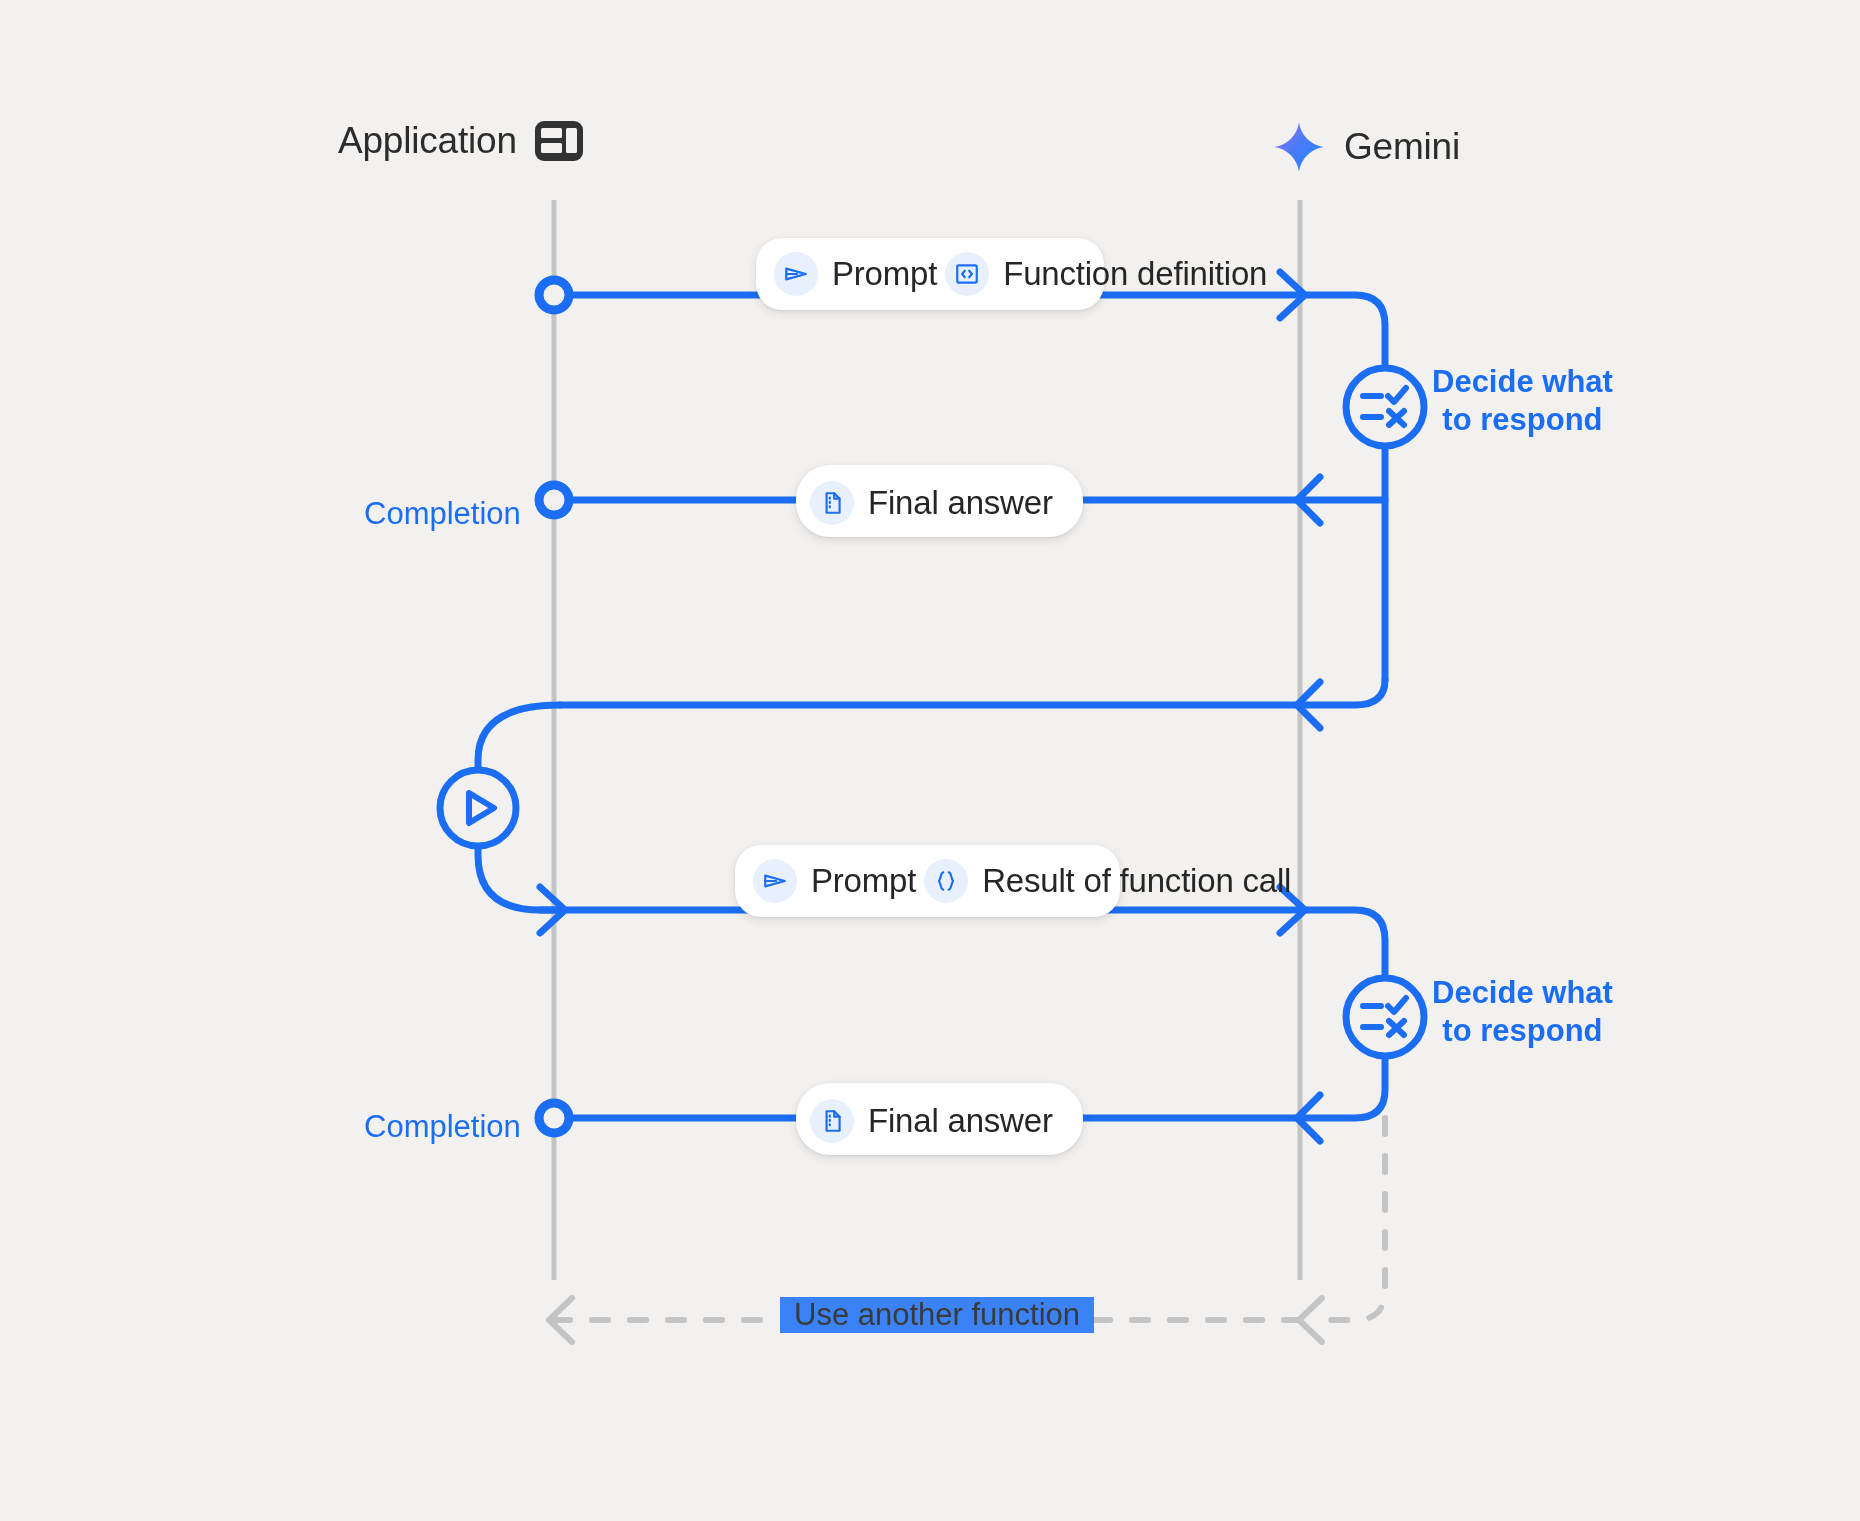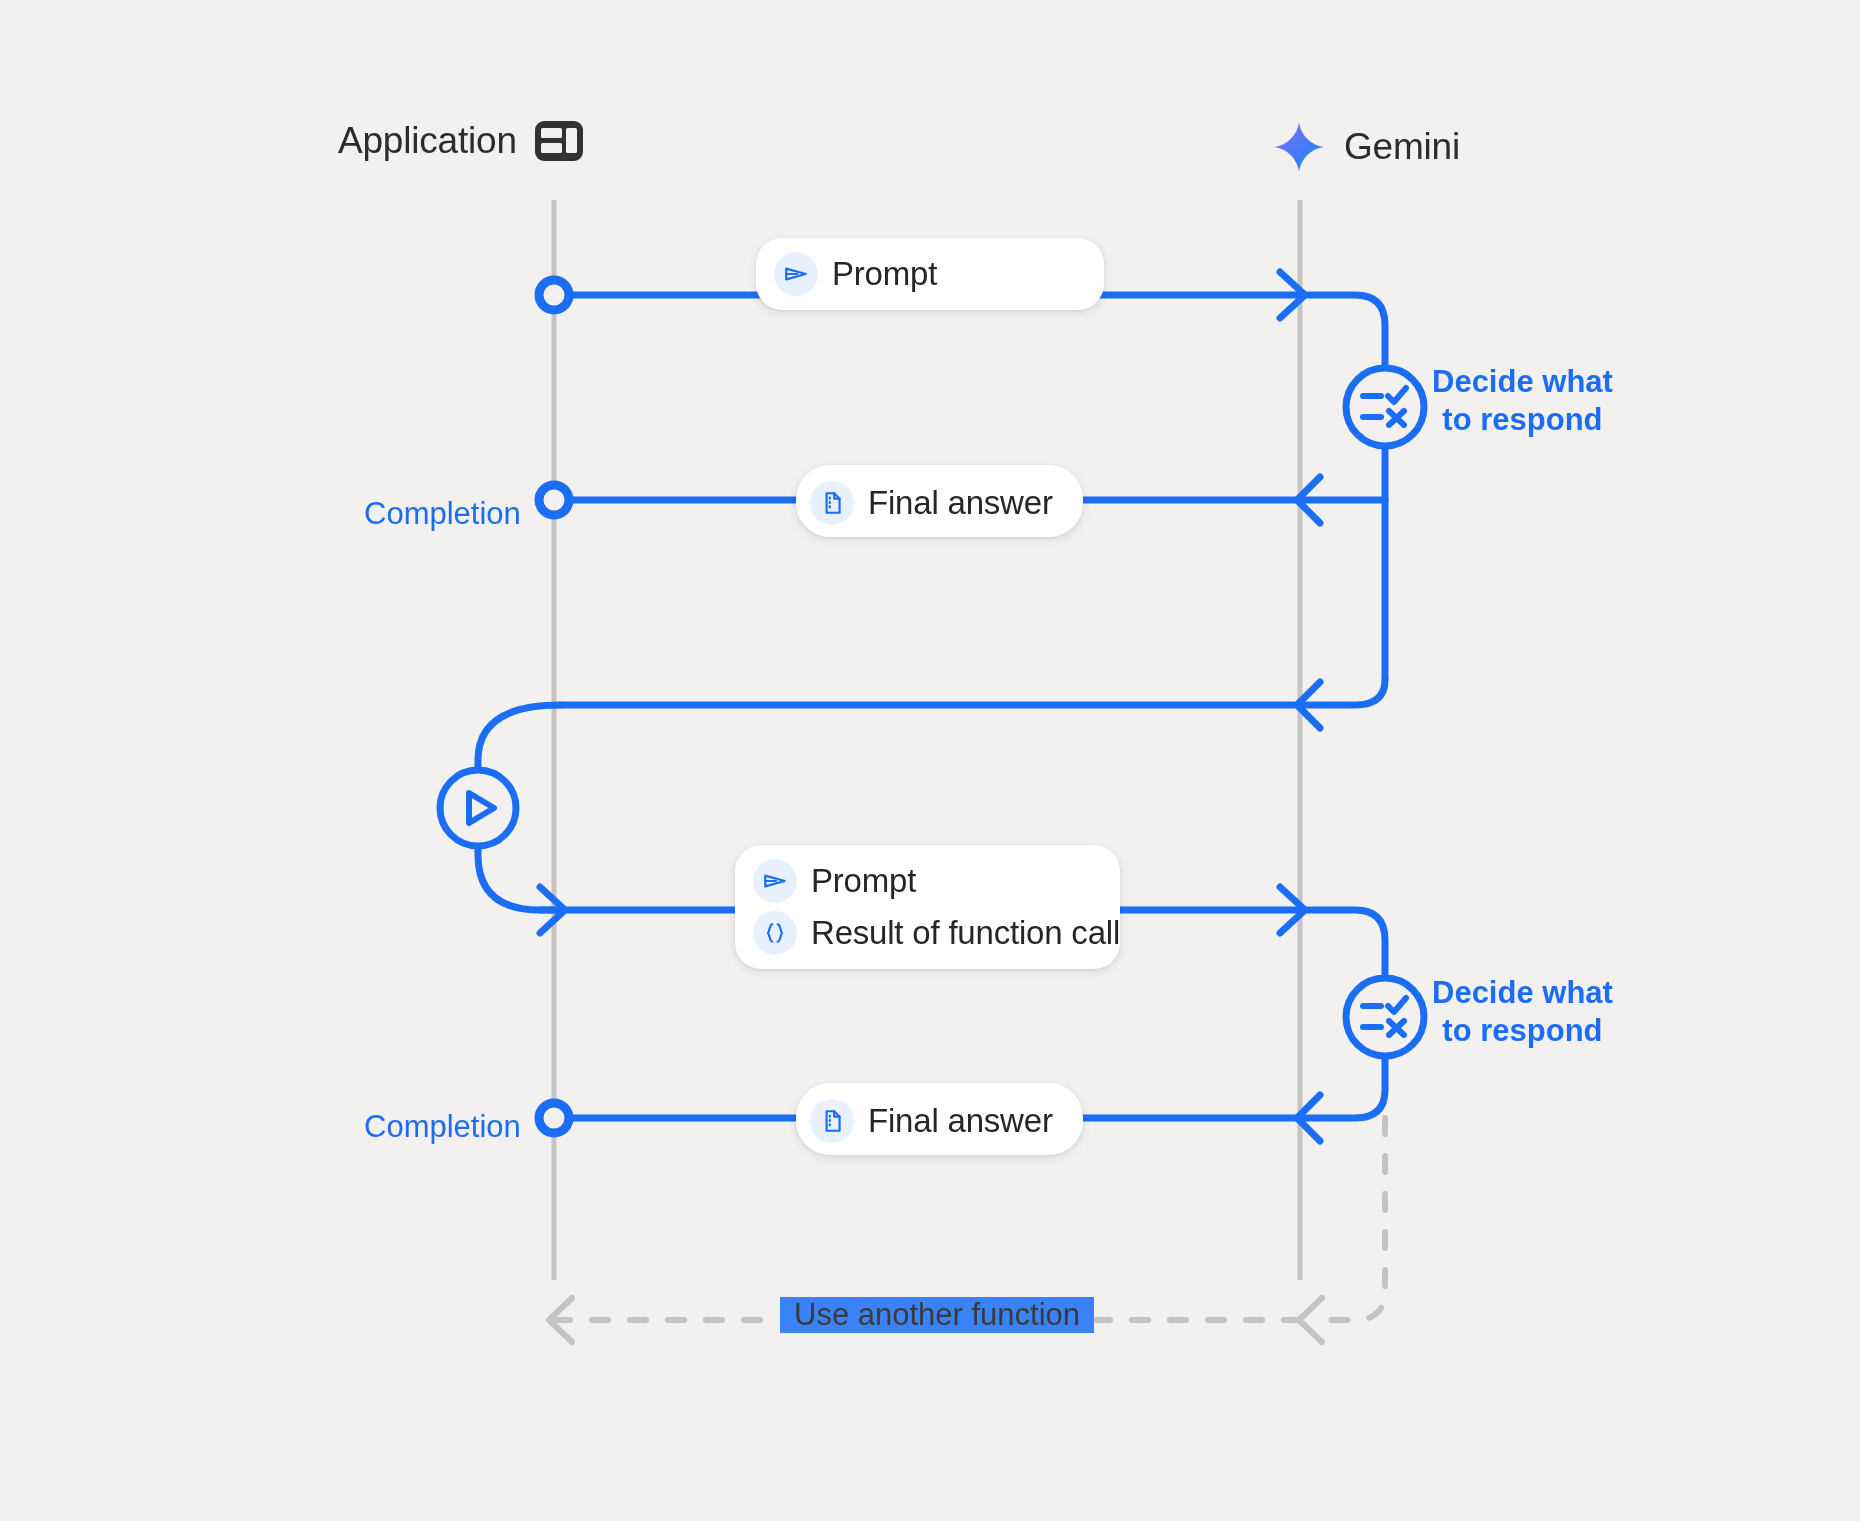--- a/index.html
+++ b/index.html
@@ -60,21 +60,21 @@
   .gemini-icon { width: 54px; height: 54px; display: block; }
 
   
   .bubble {
     position: absolute;
     background: #ffffff;
     border-radius: 26px;
     box-shadow: 0 3px 10px rgba(40,40,40,0.11), 0 1px 3px rgba(40,40,40,0.07);
     padding: 14px 34px 14px 18px;
     display: flex;
-    flex-direction: column;
+    flex-direction: row;
     gap: 8px;
     box-sizing: border-box;
   }
   .bubble.one-line { border-radius: 34px; padding: 16px 30px 12px 14px; }
   .brow {
     display: flex;
     align-items: center;
     gap: 14px;
     white-space: nowrap;
   }
@@ -230,20 +230,30 @@
   <div class="bubble" style="left:756px; top:238px; width:348px;">
     <div class="brow">
       <span class="ibadge">
         <svg width="26" height="26" viewBox="0 0 24 24" fill="none" stroke="#1b6ef3" stroke-width="2" stroke-linejoin="round" stroke-linecap="round">
           <path d="M3 7 L21 12 L3 17 Z"></path>
           <line x1="3" y1="12" x2="13" y2="12"></line>
         </svg>
       </span>
       <span class="brow-text">Prompt</span>
     </div>
+    <div class="brow">
+      <span class="ibadge">
+        <svg width="26" height="26" viewBox="0 0 24 24" fill="none" stroke="#1b6ef3" stroke-width="2" stroke-linejoin="round" stroke-linecap="round">
+          <rect x="3" y="4" width="18" height="16" rx="1.5"></rect>
+          <polyline points="10,9 7.5,12 10,15"></polyline>
+          <polyline points="14,9 16.5,12 14,15"></polyline>
+        </svg>
+      </span>
+      <span class="brow-text">Function definition</span>
+    </div>
   </div>
 
   <div class="bubble one-line" style="left:796px; top:465px;">
     <div class="brow">
       <span class="ibadge">
         <svg width="26" height="26" viewBox="0 0 24 24" fill="none" stroke="#1b6ef3" stroke-width="2" stroke-linejoin="round" stroke-linecap="round">
           <path d="M7 3 H14 L19 8 V21 H7 Z"></path>
           <polyline points="14,3 14,8 19,8"></polyline>
           <line x1="10" y1="7" x2="10" y2="8"></line>
           <line x1="10" y1="11" x2="10" y2="12"></line>

